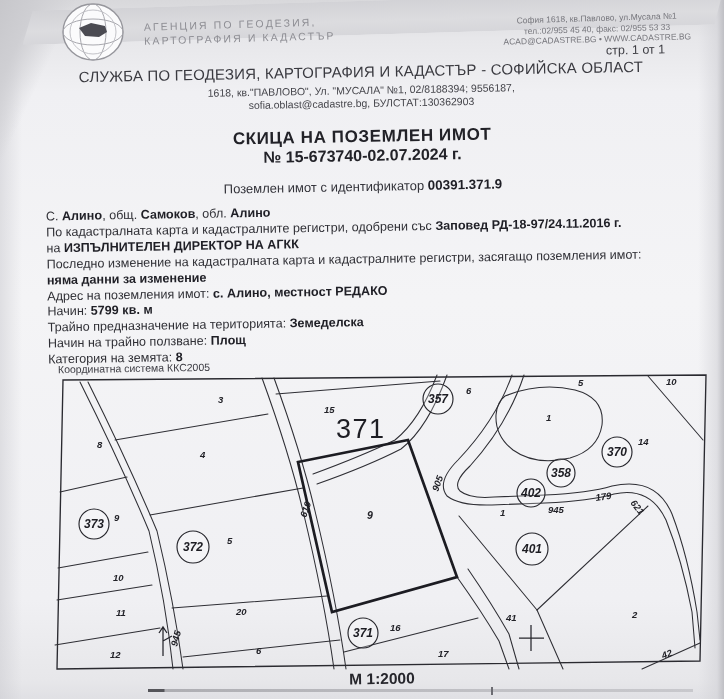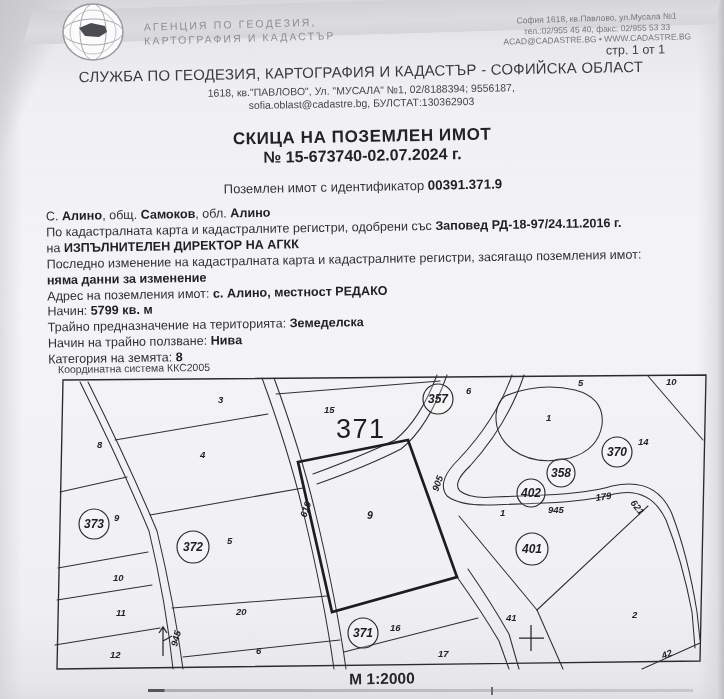--- a/index.html
+++ b/index.html
@@ -98,21 +98,21 @@
 
   <div class="details">
       <div><span>С. </span><span class="bld">Алино</span><span>, общ. </span><span class="bld">Самоков</span><span>, обл. </span><span class="bld">Алино</span></div>
       <div><span>По кадастралната карта и кадастралните регистри, одобрени със </span><span class="bld">Заповед РД-18-97/24.11.2016 г.</span></div>
       <div><span>на </span><span class="bld">ИЗПЪЛНИТЕЛЕН ДИРЕКТОР НА АГКК</span></div>
       <div><span>Последно изменение на кадастралната карта и кадастралните регистри, засягащо поземления имот:</span></div>
       <div><span class="bld">няма данни за изменение</span></div>
       <div><span>Адрес на поземления имот: </span><span class="bld">с. Алино, местност РЕДАКО</span></div>
       <div><span>Начин: </span><span class="bld">5799 кв. м</span></div>
       <div><span>Трайно предназначение на територията: </span><span class="bld">Земеделска</span></div>
-      <div><span>Начин на трайно ползване: </span><span class="bld">Нива</span></div>
+      <div><span>Начин на трайно ползване: </span><span class="bld">Площ</span></div>
       <div><span>Категория на земята: </span><span class="bld">8</span></div>
     </div>
 
   <div class="coordsys">Координатна система ККС2005</div>
 
   <svg class="map" width="724" height="699" viewBox="0 0 724 699">
     <g>
       <path class="outl" d="M63,380 L706,375 L700,661 L57,669 Z"></path>
     </g>
     <g>

